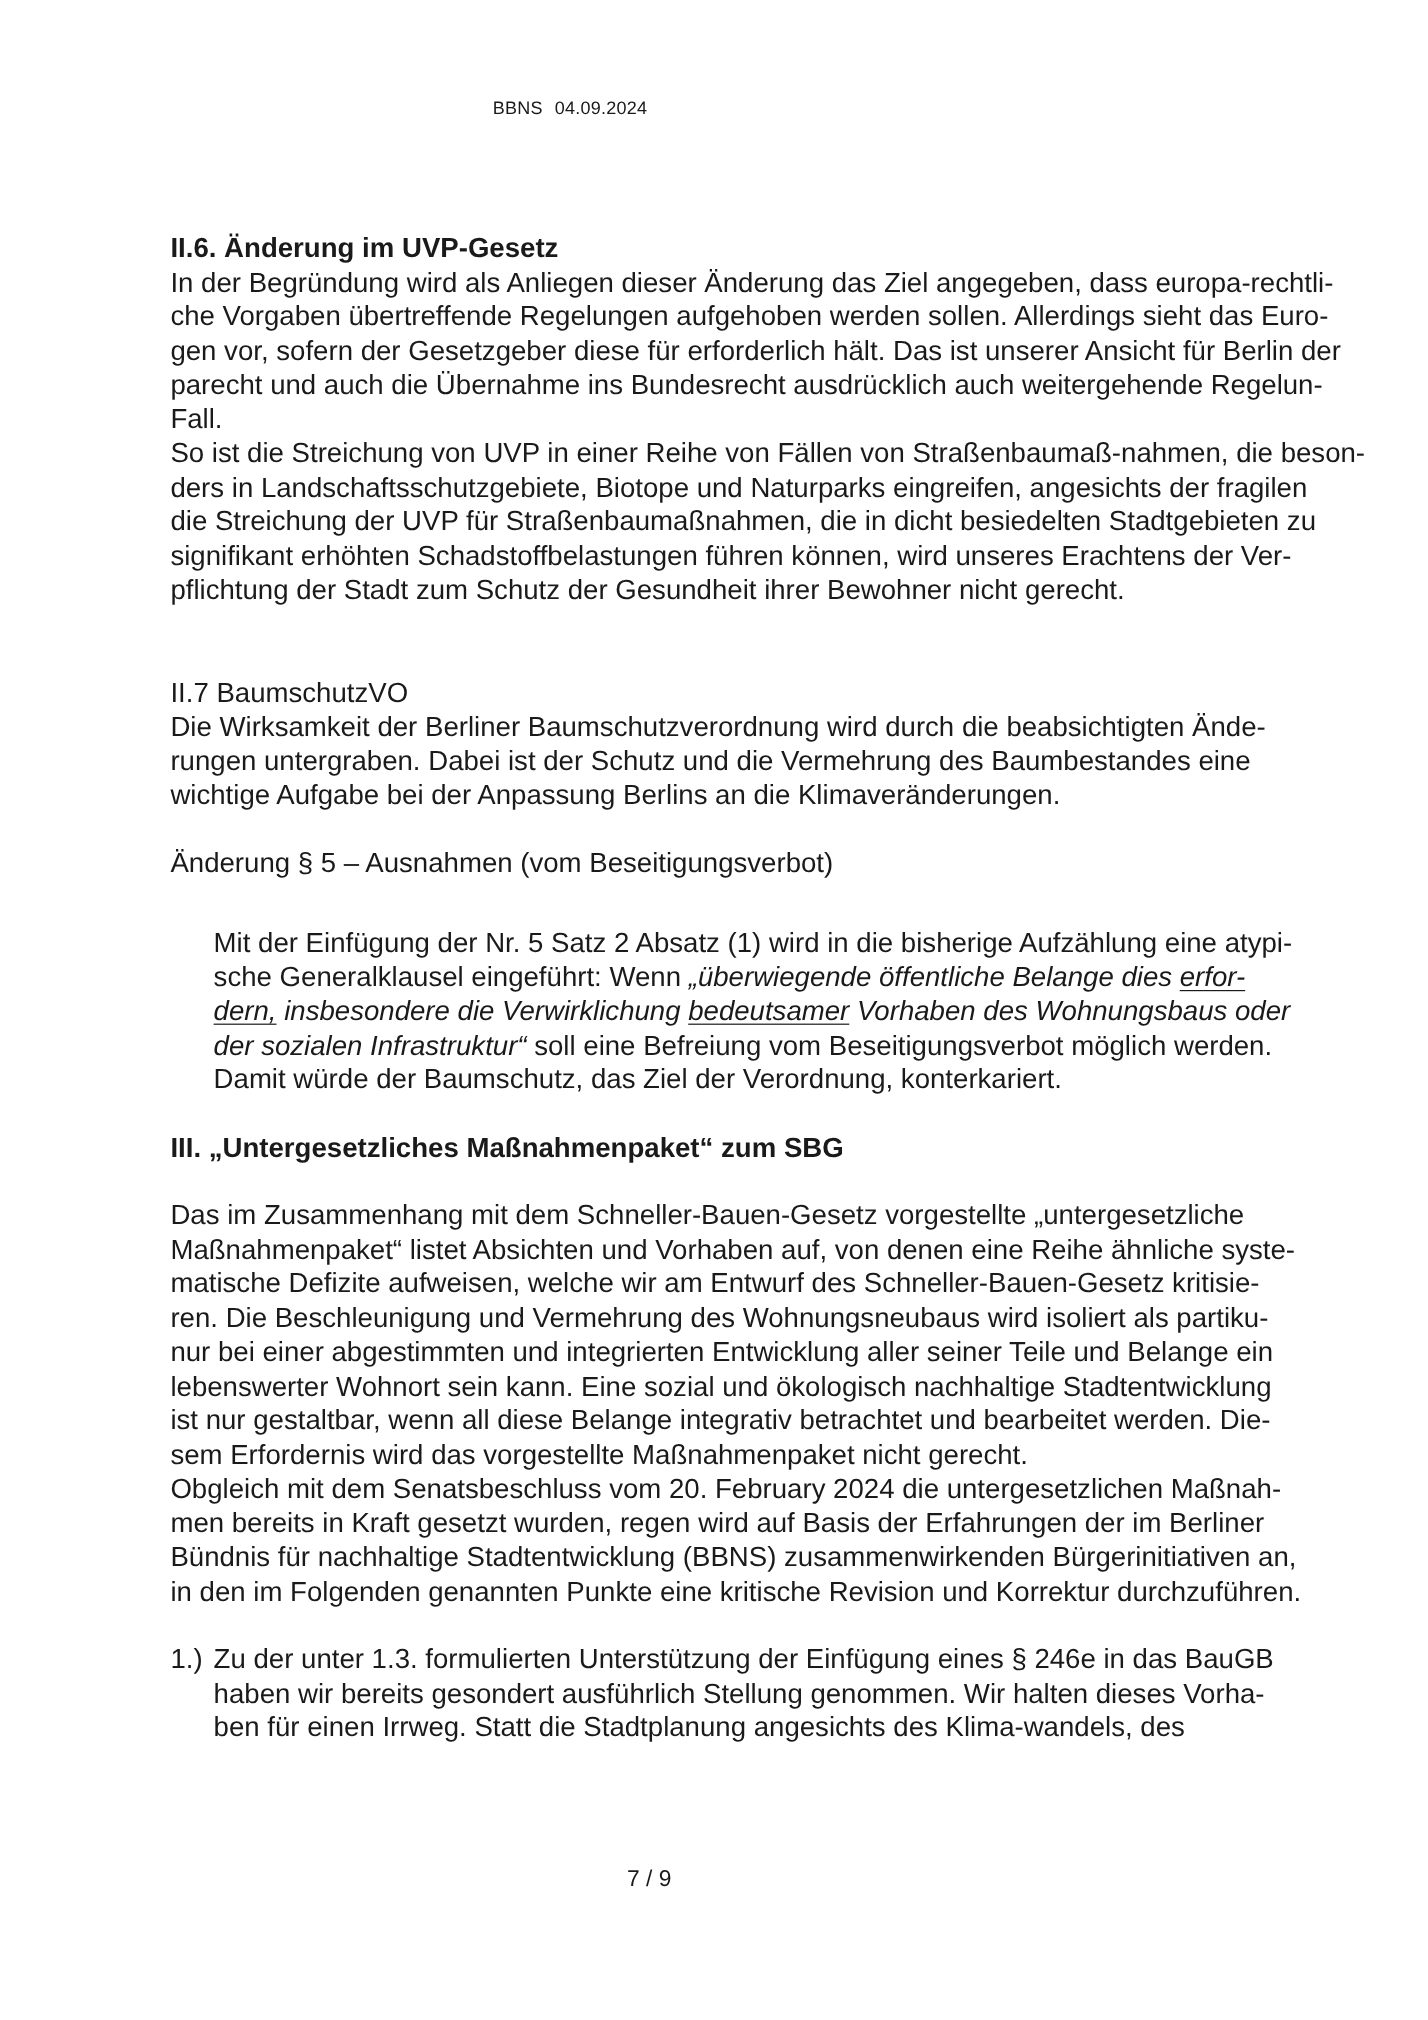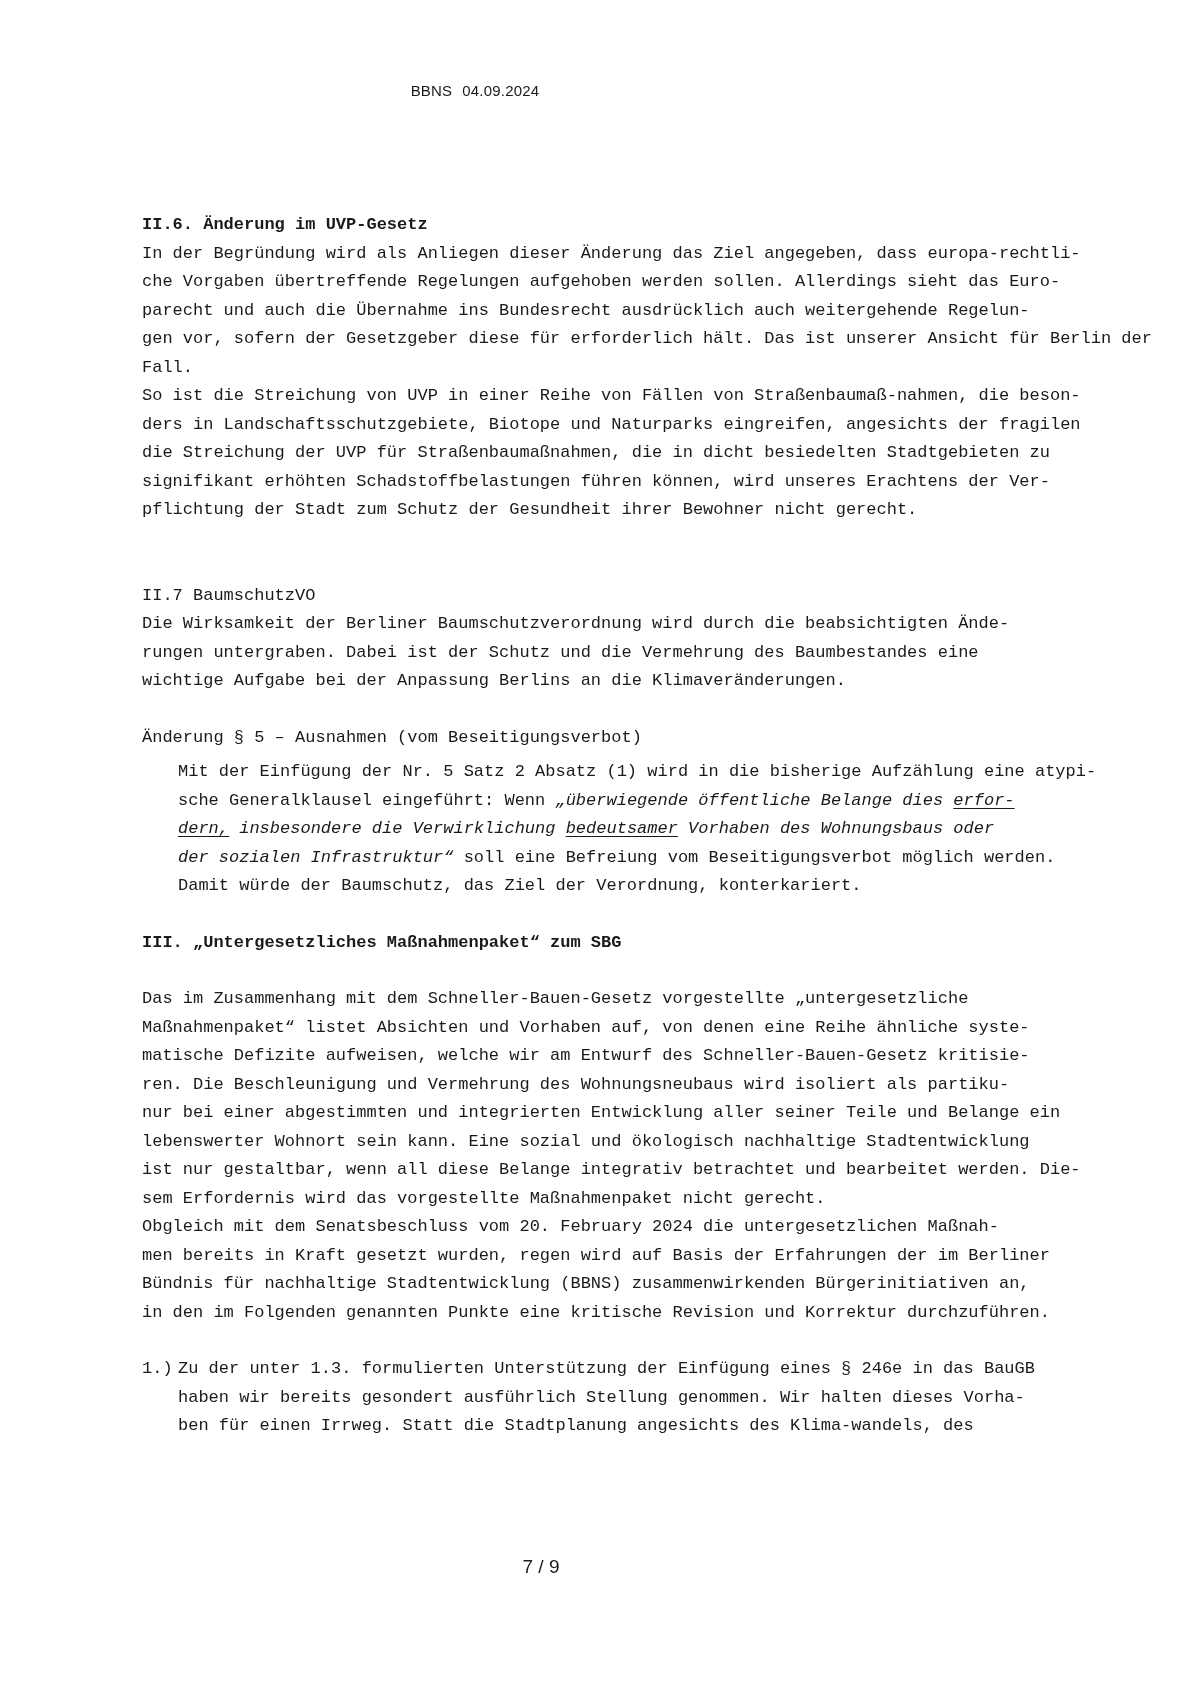--- a/index.html
+++ b/index.html
@@ -7,50 +7,50 @@
     width: 1190px; height: 1683px; position: relative; overflow: hidden;
     color: #1a1a1a;
     font-family: "Liberation Sans", sans-serif;
   }
   .header {
     position: absolute; top: 82px; left: 0; width: 950px; text-align: center;
     font-size: 15px; letter-spacing: 0.2px;
   }
   .header .gap { display: inline-block; width: 10px; }
   .content {
-    position: absolute; left: 142px; top: 211px; width: 946px;
-    font-size: 17px; line-height: 28.5px; font-family: Liberation Mono, monospace;
+    position: absolute; left: 142px; top: 192px; width: 946px;
+    font-size: 23px; line-height: 28.5px;
   }
   .line { white-space: nowrap; display: block; }
   .bold { font-weight: bold; }
   .italic { font-style: italic; }
   .u { text-decoration: underline; text-decoration-thickness: 1px; text-underline-offset: 3px; }
-  .indent { padding-left: 36px; }
+  .indent { padding-left: 36px; margin-top: 32px; }
   .list-item { position: relative; padding-left: 36px; }
   .list-num { position: absolute; left: 0; top: 0; }
   .footer {
     position: absolute; top: 1556px; left: 0; width: 1082px; text-align: center;
     font-size: 19px;
   }
 </style>
 </head>
 <body>
 
 <div class="header">
   <span>BBNS</span><span class="gap"></span><span>04.09.2024</span>
 </div>
 
 <div class="content">
 
   <div class="line bold">II.6. Änderung im UVP-Gesetz</div>
   <div>
     <span class="line">In der Begründung wird als Anliegen dieser Änderung das Ziel angegeben, dass europa-rechtli-</span>
     <span class="line">che Vorgaben übertreffende Regelungen aufgehoben werden sollen. Allerdings sieht das Euro-</span>
+    <span class="line">gen vor, sofern der Gesetzgeber diese für erforderlich hält. Das ist unserer Ansicht für Berlin der</span>
     <span class="line">parecht und auch die Übernahme ins Bundesrecht ausdrücklich auch weitergehende Regelun-</span>
-    <span class="line">gen vor, sofern der Gesetzgeber diese für erforderlich hält. Das ist unserer Ansicht für Berlin der</span>
     <span class="line">Fall.</span>
   </div>
   <div>
     <span class="line">So ist die Streichung von UVP in einer Reihe von Fällen von Straßenbaumaß-nahmen, die beson-</span>
     <span class="line">ders in Landschaftsschutzgebiete, Biotope und Naturparks eingreifen, angesichts der fragilen</span>
     <span class="line">die Streichung der UVP für Straßenbaumaßnahmen, die in dicht besiedelten Stadtgebieten zu</span>
     <span class="line">signifikant erhöhten Schadstoffbelastungen führen können, wird unseres Erachtens der Ver-</span>
     <span class="line">pflichtung der Stadt zum Schutz der Gesundheit ihrer Bewohner nicht gerecht.</span>
   </div>
 

